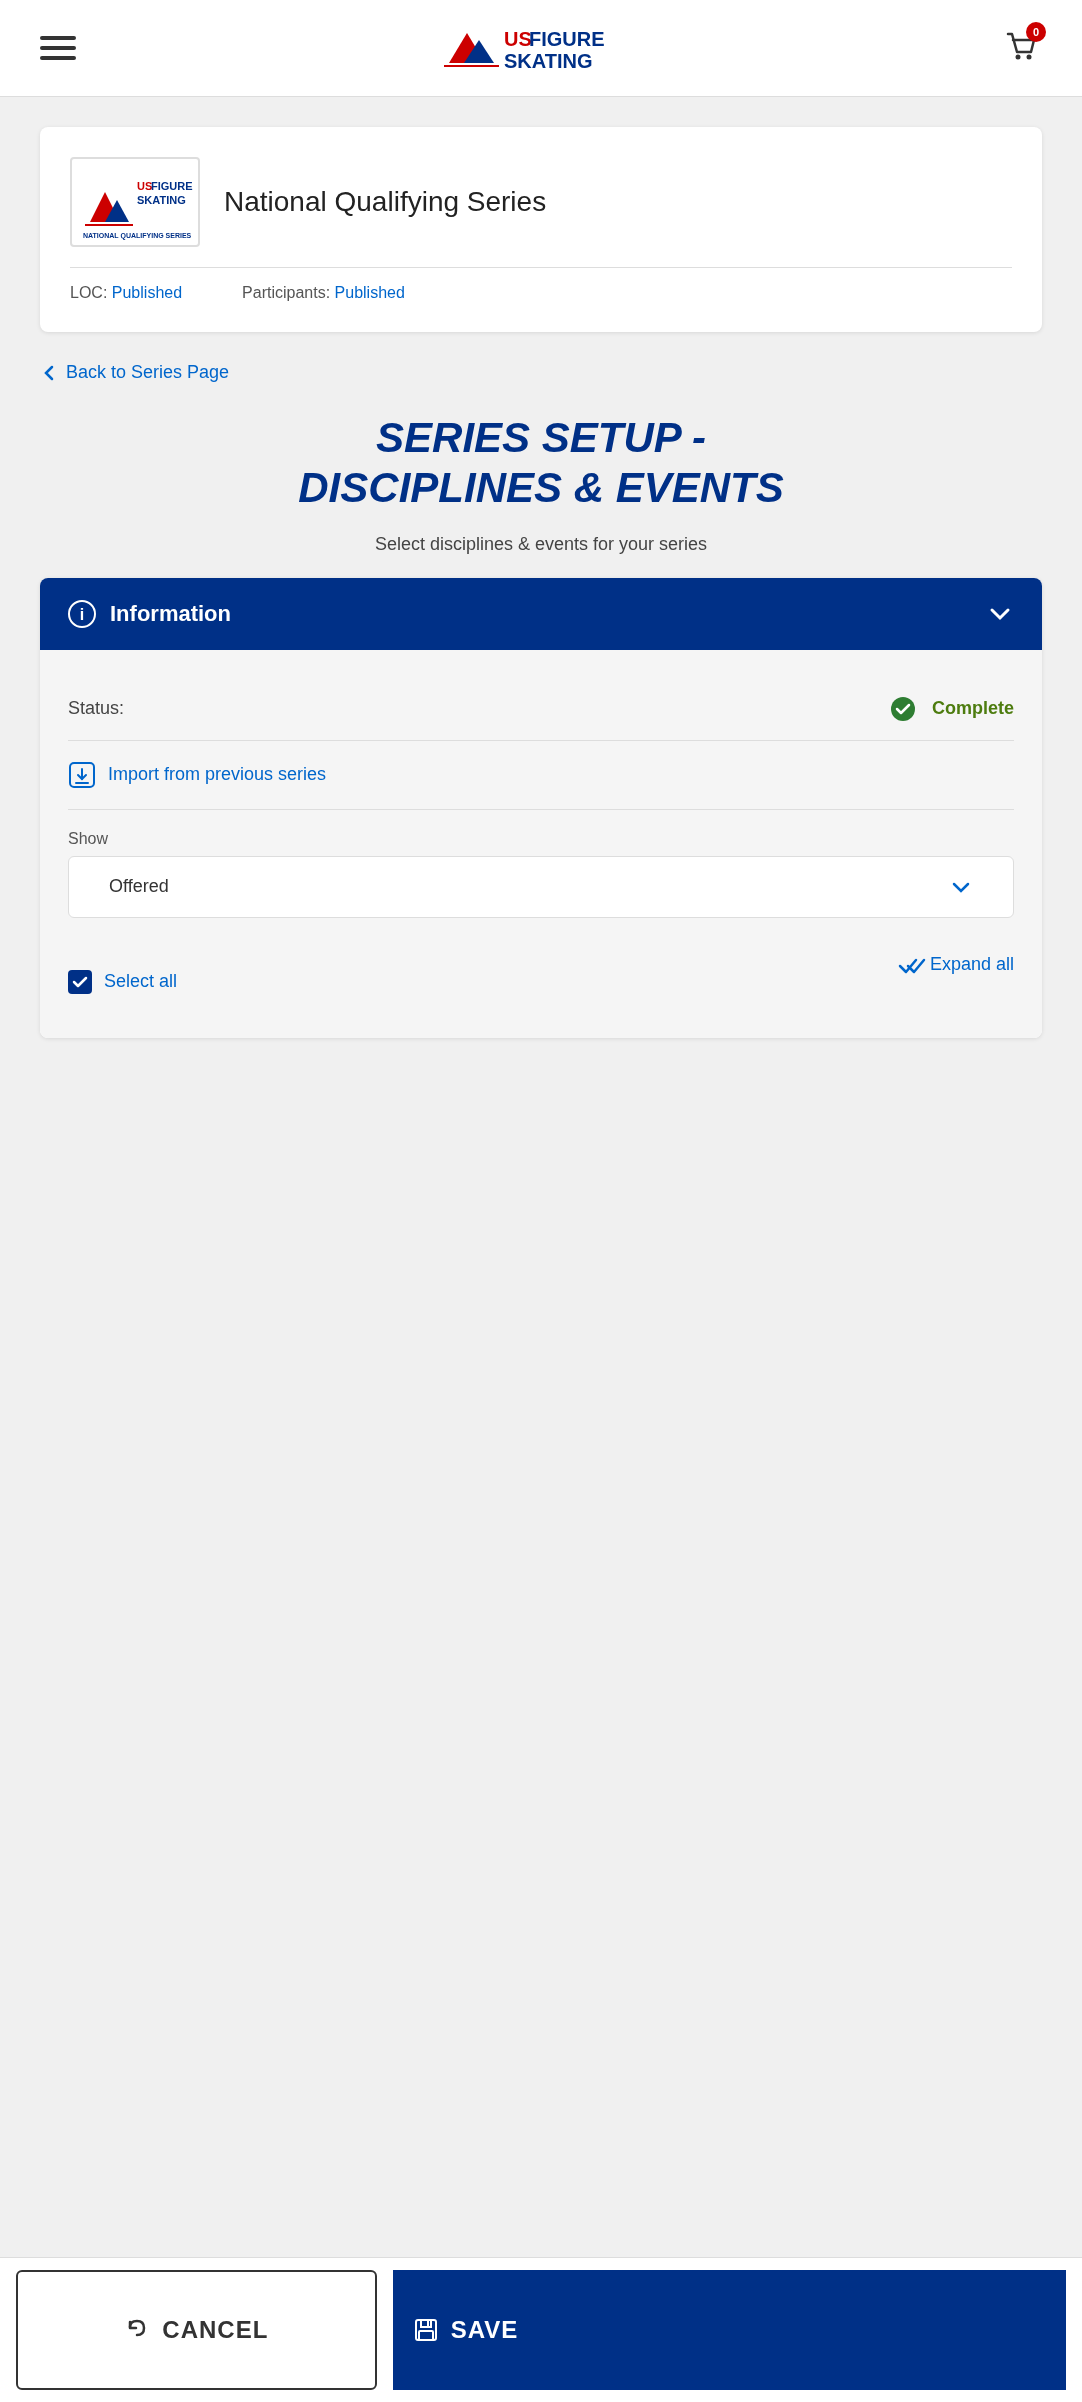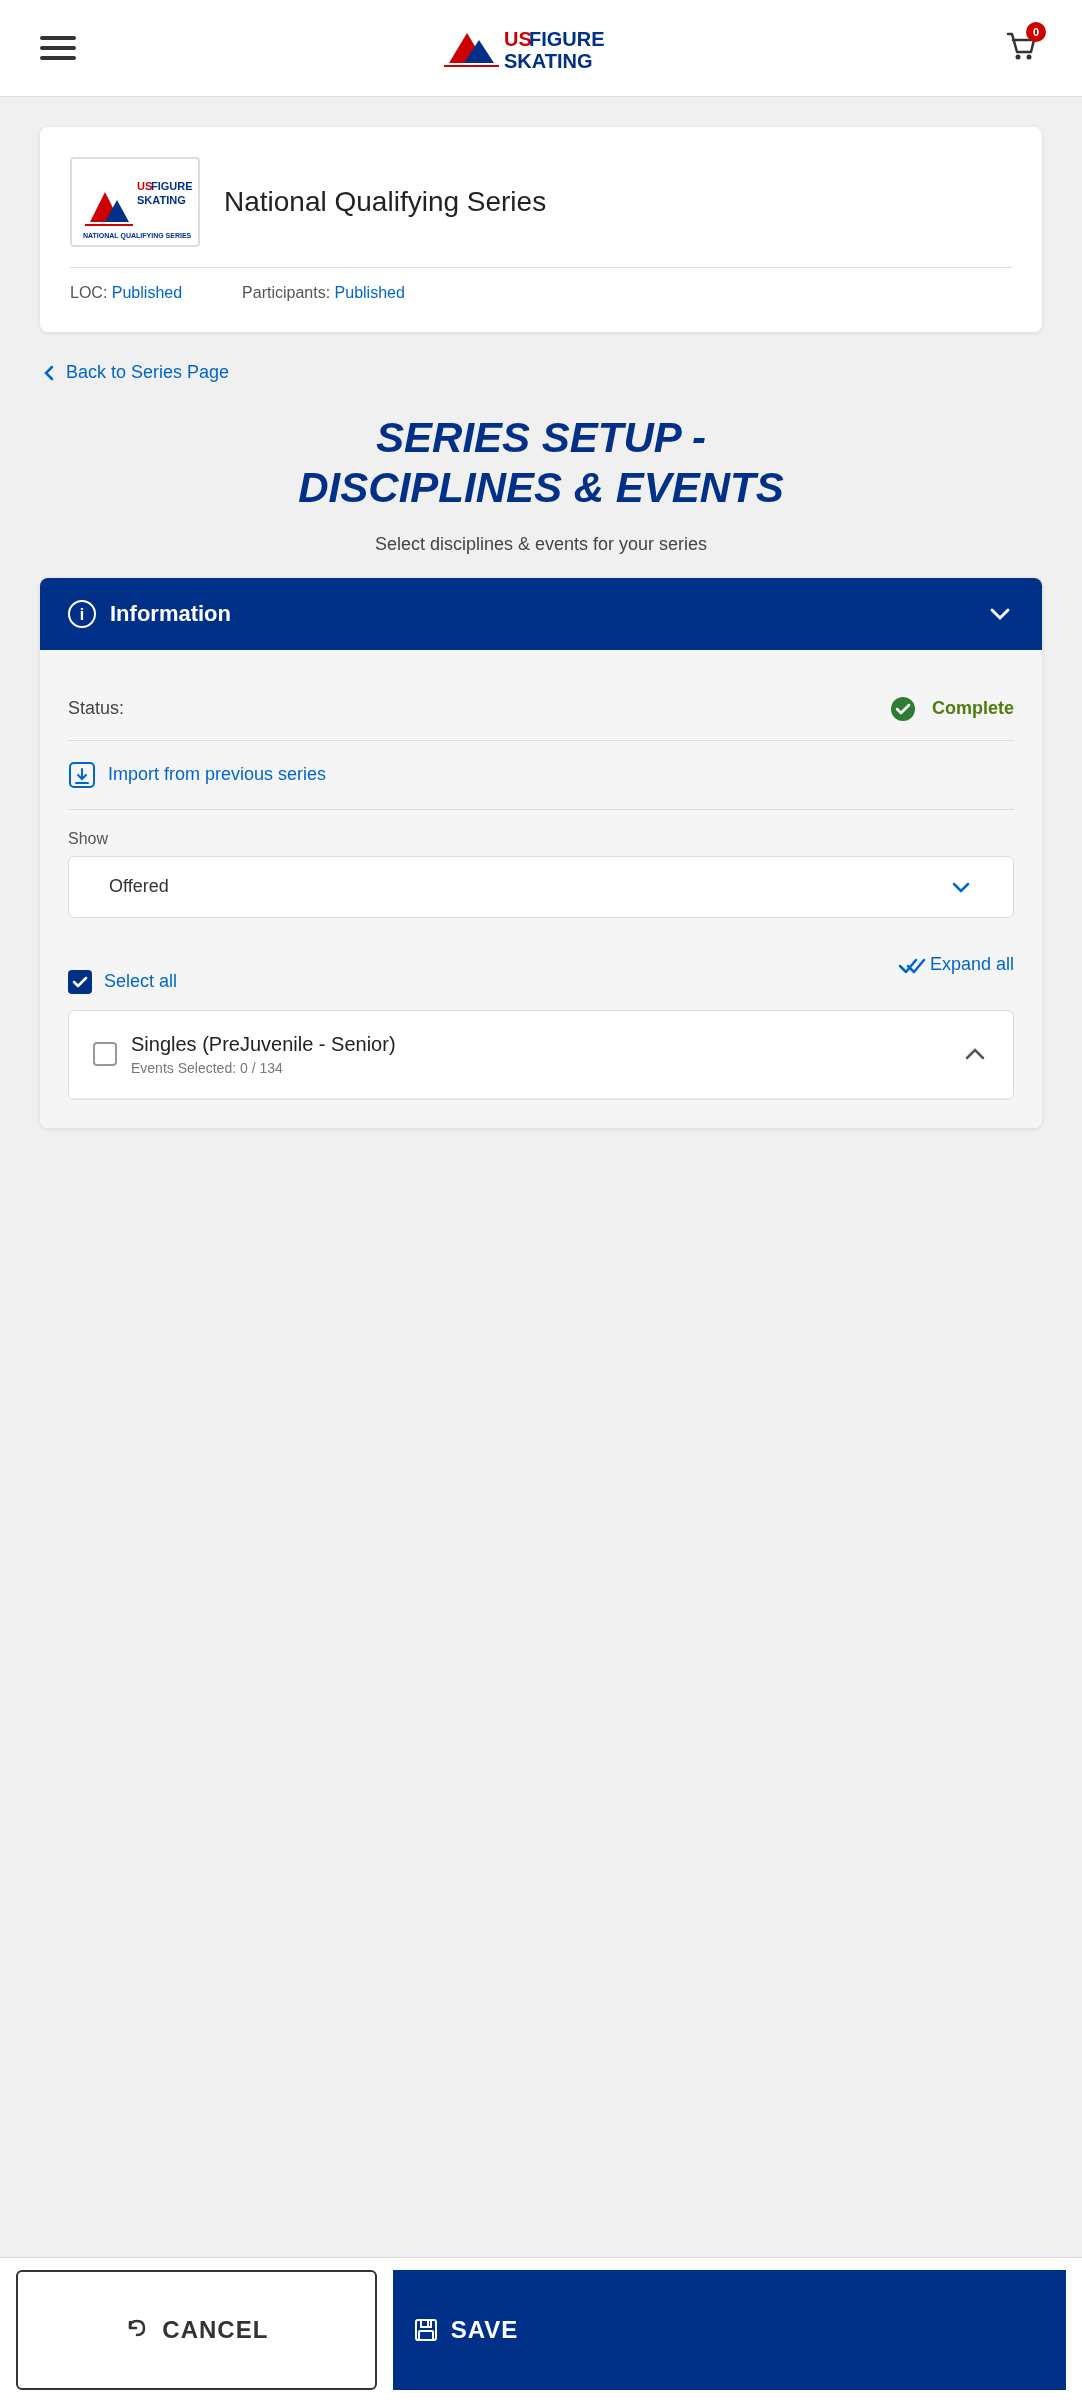--- a/index.html
+++ b/index.html
@@ -499,37 +499,20 @@
         <div class="expand-all-right">
 
           <svg width="32" height="24" viewBox="0 0 32 24">
             <polyline points="2,12 8,18 18,6" stroke="#0066cc" stroke-width="2.5" fill="none" stroke-linecap="round" stroke-linejoin="round"></polyline>
             <polyline points="10,12 16,18 26,6" stroke="#0066cc" stroke-width="2.5" fill="none" stroke-linecap="round" stroke-linejoin="round"></polyline>
           </svg>
           <span>Expand all</span>
         </div>
       </div>
 
-      <div class="disciplines-container">
-        <div class="discipline-item">
-          <div class="discipline-row">
-            <div class="discipline-left">
-              <div class="checkbox-empty"></div>
-              <div>
-                <div class="discipline-name">Singles (PreJuvenile - Senior)</div>
-                <div class="discipline-count">Events Selected: 0 / 134</div>
-              </div>
-            </div>
-
-            <svg width="28" height="28" viewBox="0 0 28 28">
-              <polyline points="6,18 14,10 22,18" stroke="#555" stroke-width="2.5" fill="none" stroke-linecap="round"></polyline>
-            </svg>
-          </div>
-        </div>
-      </div>
 
     </div>
   </div>
 
 </div>
 
 <div class="action-bar">
   <button class="cancel-btn">
 
     <svg width="26" height="26" viewBox="0 0 26 26">

